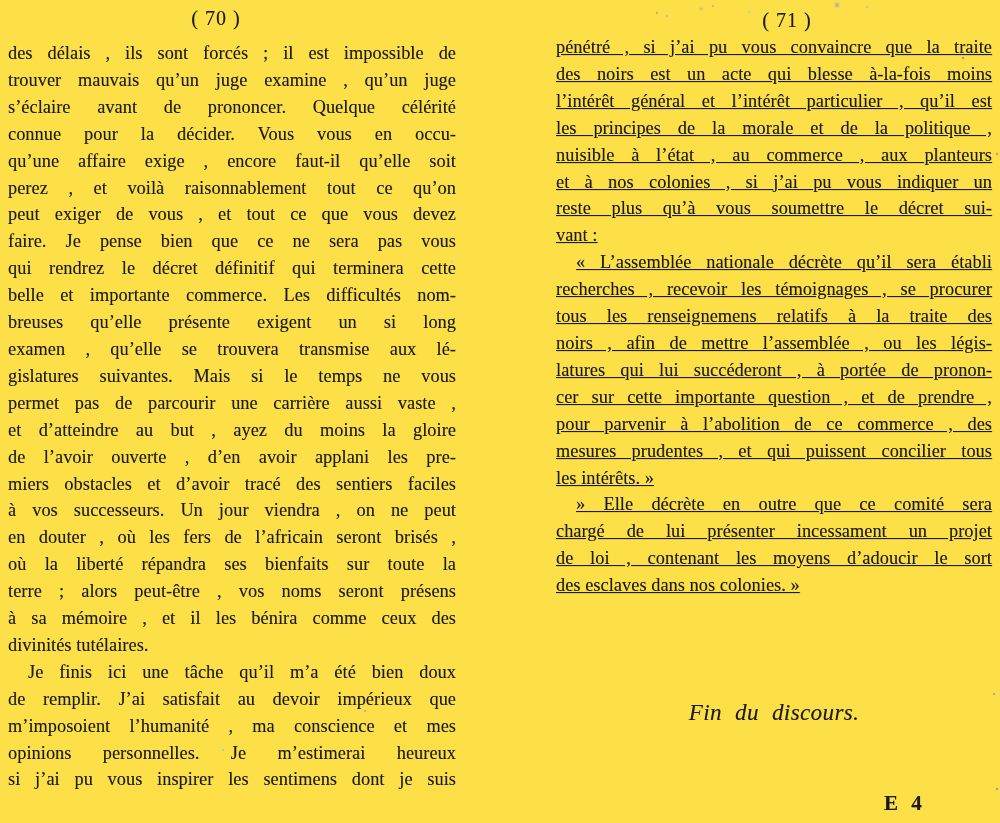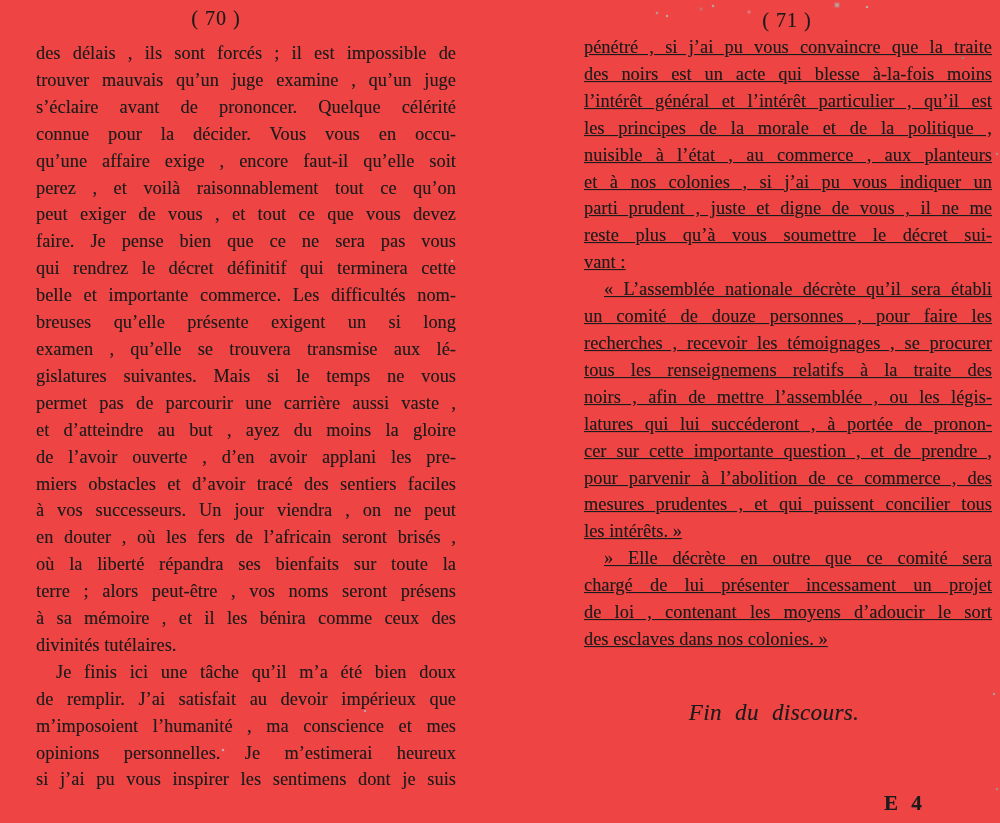--- a/index.html
+++ b/index.html
@@ -4,40 +4,39 @@
 <style>
   html, body {
     margin: 0;
     padding: 0;
     background: #ffffff;
   }
   .scan {
     position: relative;
     width: 1000px;
     height: 823px;
-    background: #ef4444;
+    background: #fde047;
     overflow: hidden;
     font-family: "Liberation Serif", "DejaVu Serif", serif;
     color: #1b1b1b;
   }
   .page {
     position: absolute;
     font-size: 18.2px;
     line-height: 26.9px;
     letter-spacing: 0.1px;
     text-shadow: 0.3px 0.3px 0 rgba(25,25,25,0.4);
   }
   .page.left  { left: 8px;  top: 40px; width: 448px; }
   .page.right { left: 556px; top: 34px; width: 436px; text-decoration: underline; }
   .line {
     text-align: justify;
     text-align-last: justify;
     white-space: normal;
     overflow: visible;
-    margin-left: 28px;
   }
   .line.flush  { text-align-last: left; }
   .line.indent { text-indent: 20px; }
   .page-header {
     position: absolute;
     font-size: 20px;
     letter-spacing: 1px;
     text-shadow: 0.3px 0.3px 0 rgba(25,25,25,0.4);
   }
   .page-header.h-left  { left: 156px; top: 7px;  width: 120px; text-align: center; }
@@ -127,25 +126,23 @@
       <div class="line">si j’ai pu vous inspirer les sentimens dont je suis</div>
     </div>
 
   <div class="page right">
       <div class="line">pénétré , si j’ai pu vous convaincre que la traite</div>
       <div class="line">des noirs est un acte qui blesse à-la-fois moins</div>
       <div class="line">l’intérêt général et l’intérêt particulier , qu’il est</div>
       <div class="line">les principes de la morale et de la politique ,</div>
       <div class="line">nuisible à l’état , au commerce , aux planteurs</div>
       <div class="line">et à nos colonies , si j’ai pu vous indiquer un</div>
-      <div class="line">parti prudent , juste et digne de vous , il ne me</div>
       <div class="line">reste plus qu’à vous soumettre le décret sui-</div>
       <div class="line flush">vant :</div>
       <div class="line indent">« L’assemblée nationale décrète qu’il sera établi</div>
-      <div class="line">un comité de douze personnes , pour faire les</div>
       <div class="line">recherches , recevoir les témoignages , se procurer</div>
       <div class="line">tous les renseignemens relatifs à la traite des</div>
       <div class="line">noirs , afin de mettre l’assemblée , ou les légis-</div>
       <div class="line">latures qui lui succéderont , à portée de pronon-</div>
       <div class="line">cer sur cette importante question , et de prendre ,</div>
       <div class="line">pour parvenir à l’abolition de ce commerce , des</div>
       <div class="line">mesures prudentes , et qui puissent concilier tous</div>
       <div class="line flush">les intérêts. »</div>
       <div class="line indent">» Elle décrète en outre que ce comité sera</div>
       <div class="line">chargé de lui présenter incessament un projet</div>

